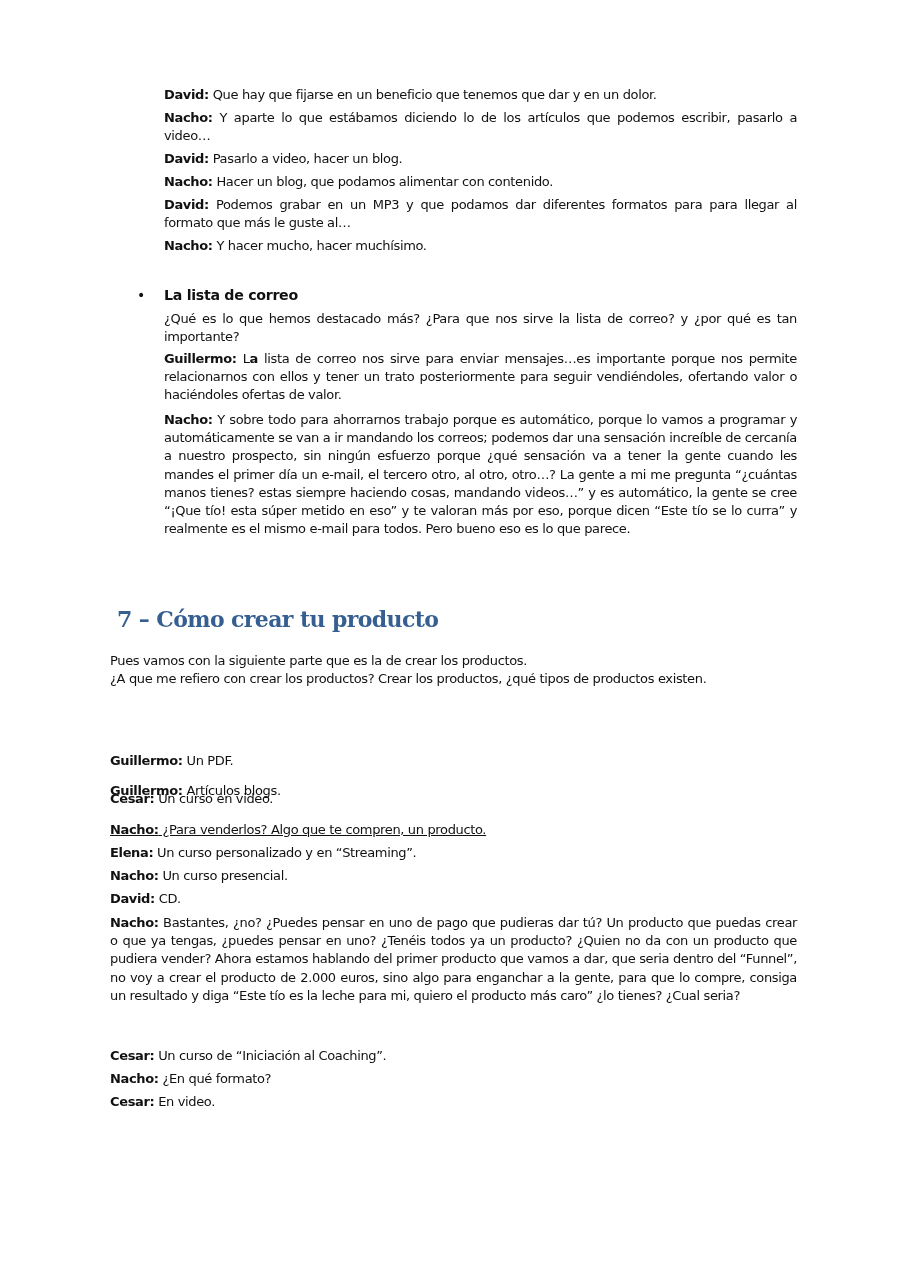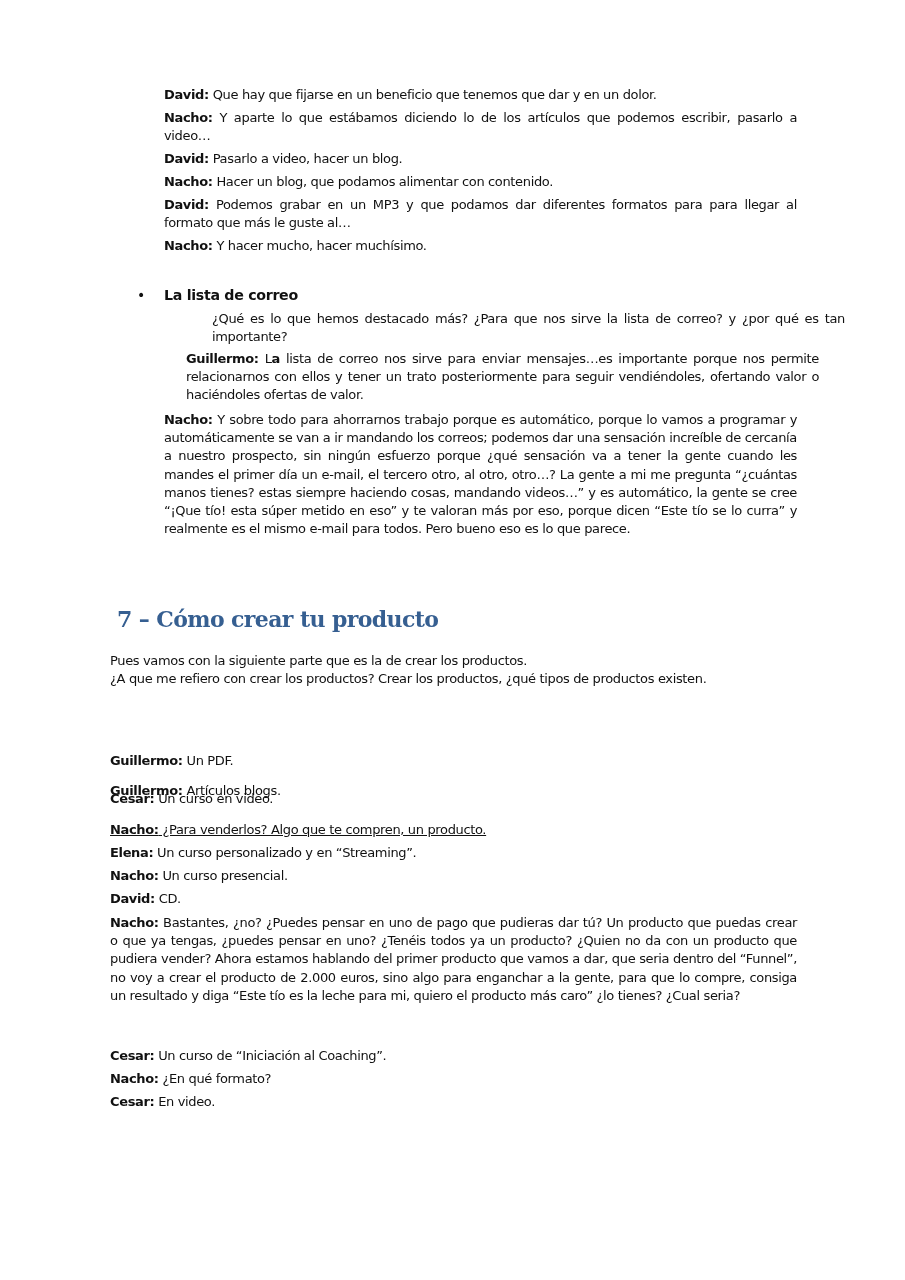--- a/index.html
+++ b/index.html
@@ -59,23 +59,23 @@
   <div class="para ind" style="top:196px;">
     <span class="spk">David:</span><span> Podemos grabar en un MP3 y que podamos dar diferentes formatos para para llegar al formato que más le guste al…</span>
   </div>
   <div class="para ind" style="top:237px;">
     <span class="spk">Nacho:</span><span> Y hacer mucho, hacer muchísimo.</span>
   </div>
 
   <span class="bullet-mark" style="top:286px;">•</span>
   <span class="bullet-title" style="top:286px;">La lista de correo</span>
 
-  <div class="para ind" style="top:310px;margin-left:48px;">¿Qué es lo que hemos destacado más? ¿Para que nos sirve la lista de correo? y ¿por qué es tan importante?</div>
+  <div class="para ind" style="top:310px;">¿Qué es lo que hemos destacado más? ¿Para que nos sirve la lista de correo? y ¿por qué es tan importante?</div>
 
-  <div class="para ind" style="top:350px;margin-left:22px;">
+  <div class="para ind" style="top:350px;">
     <span class="spk">Guillermo:</span><span> L</span><span class="b">a</span><span> lista de correo nos sirve para enviar mensajes…es importante porque nos permite relacionarnos con ellos y tener un trato posteriormente para seguir vendiéndoles, ofertando valor o haciéndoles ofertas de valor.</span>
   </div>
 
   <div class="para ind" style="top:411px;">
     <span class="spk">Nacho:</span><span> Y sobre todo para ahorrarnos trabajo porque es automático, porque lo vamos a programar y automáticamente se van a ir mandando los correos; podemos dar una sensación increíble de cercanía a nuestro prospecto, sin ningún esfuerzo porque ¿qué sensación va a tener la gente cuando les mandes el primer día un e-mail, el tercero otro, al otro, otro…? La gente a mi me pregunta “¿cuántas manos tienes? estas siempre haciendo cosas, mandando videos…” y es automático, la gente se cree “¡Que tío! esta súper metido en eso” y te valoran más por eso, porque dicen “Este tío se lo curra” y realmente es el mismo e-mail para todos. Pero bueno eso es lo que parece.</span>
   </div>
 
   <div class="heading">7 – Cómo crear tu producto</div>
 
   <div class="para full" style="top:652px;">

